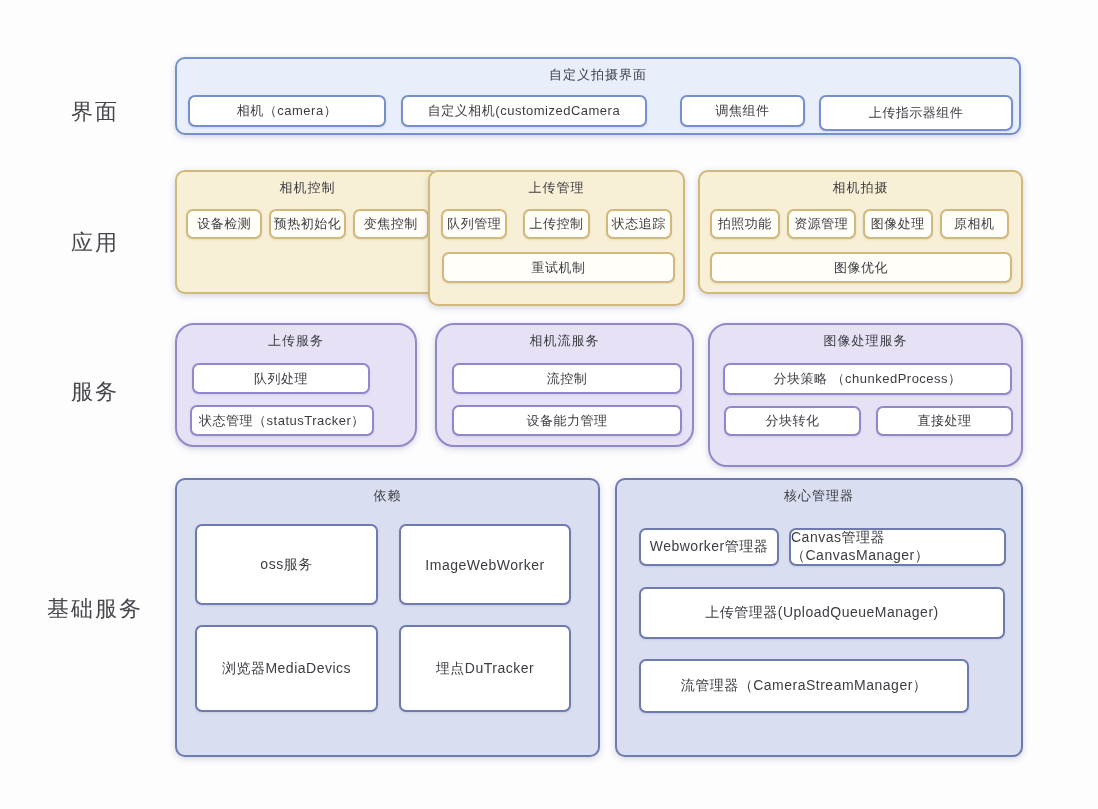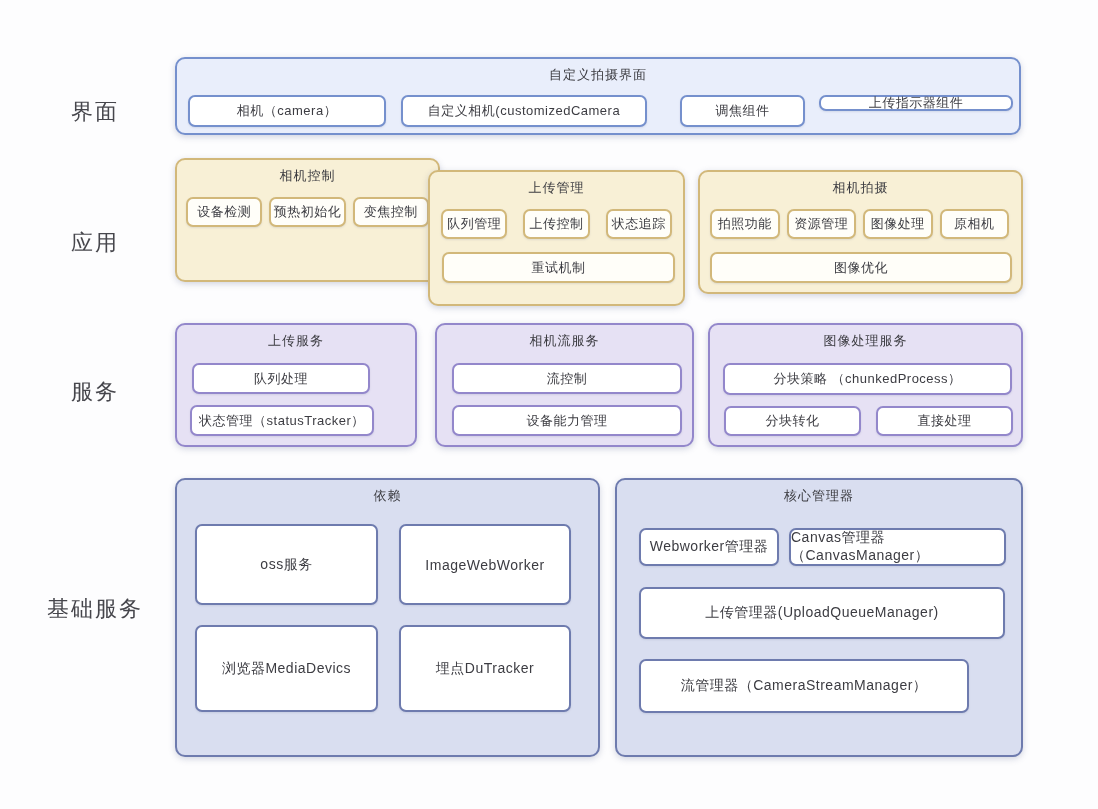--- a/index.html
+++ b/index.html
@@ -55,45 +55,45 @@
   .frow{
     position:absolute;
     display:flex;
   }
   .frow .node{flex:1;}
   
   .p-blue  {background:#e9eefb;border-color:#7590cd;}
   .n-blue  {border-color:#7590cd;}
   .p-yellow{background:#f8f0d6;border-color:#d2b87a;}
   .n-yellow{border-color:#d2b87a;background:#fffef9;}
-  .p-purple{background:#e6e1f4;border-color:#9387cb;}
+  .p-purple{background:#e6e1f4;border-color:#9387cb;border-radius:19px;}
   .n-purple{border-color:#9387cb;}
   .p-slate {background:#d9def0;border-color:#6e7bae;}
   .n-slate {border-color:#6e7bae;}
   .big{font-size:14px;}
 </style>
 </head>
 <body>
 
 <div class="canvas">
 
   <div class="row-label" style="left:20px;top:97px">界面</div>
   <div class="row-label" style="left:20px;top:228px">应用</div>
   <div class="row-label" style="left:20px;top:377px">服务</div>
   <div class="row-label" style="left:20px;top:594px">基础服务</div>
 
   <div class="panel p-blue" style="left:175px;top:57px;width:846px;height:78px">
     <div class="panel-title">自定义拍摄界面</div>
     <div class="node n-blue abs" style="left:11px;top:36px;width:198px;height:32px">相机（camera）</div>
     <div class="node n-blue abs" style="left:503px;top:36px;width:125px;height:32px">调焦组件</div>
     <div class="node n-blue abs" style="left:224px;top:36px;width:246px;height:32px">自定义相机(customizedCamera</div>
-    <div class="node n-blue abs" style="left:642px;top:36px;width:194px;height:16px">上传指示器组件</div>
+    <div class="node n-blue abs" style="left:642px;top:36px;width:194px;height:36px">上传指示器组件</div>
   </div>
 
-  <div class="panel p-yellow" style="left:175px;top:158px;width:265px;height:124px">
+  <div class="panel p-yellow" style="left:175px;top:170px;width:265px;height:124px">
     <div class="panel-title">相机控制</div>
     <div class="frow" style="left:9px;right:9px;top:37px;height:30px;gap:7px">
       <div class="node n-yellow">设备检测</div>
       <div class="node n-yellow">预热初始化</div>
       <div class="node n-yellow">变焦控制</div>
     </div>
   </div>
 
   <div class="panel p-yellow" style="left:428px;top:170px;width:257px;height:136px">
     <div class="panel-title">上传管理</div>
@@ -121,21 +121,21 @@
     <div class="node n-purple abs" style="left:15px;top:38px;width:178px;height:31px">队列处理</div>
     <div class="node n-purple abs" style="left:13px;top:80px;width:184px;height:31px">状态管理（statusTracker）</div>
   </div>
 
   <div class="panel p-purple" style="left:435px;top:323px;width:259px;height:124px">
     <div class="panel-title">相机流服务</div>
     <div class="node n-purple abs" style="left:15px;top:38px;width:230px;height:31px">流控制</div>
     <div class="node n-purple abs" style="left:15px;top:80px;width:230px;height:31px">设备能力管理</div>
   </div>
 
-  <div class="panel p-purple" style="left:708px;top:323px;width:315px;height:124px">
+  <div class="panel p-purple" style="left:708px;top:323px;width:315px;height:144px">
     <div class="panel-title">图像处理服务</div>
     <div class="node n-purple abs" style="left:13px;top:38px;width:289px;height:32px">分块策略 （chunkedProcess）</div>
     <div class="node n-purple abs" style="left:14px;top:81px;width:137px;height:30px">分块转化</div>
     <div class="node n-purple abs" style="left:166px;top:81px;width:137px;height:30px">直接处理</div>
   </div>
 
   <div class="panel p-slate" style="left:175px;top:478px;width:425px;height:279px">
     <div class="panel-title">依赖</div>
     <div class="node n-slate abs big" style="left:18px;top:44px;width:183px;height:81px">oss服务</div>
     <div class="node n-slate abs big" style="left:222px;top:44px;width:172px;height:81px">ImageWebWorker</div>

